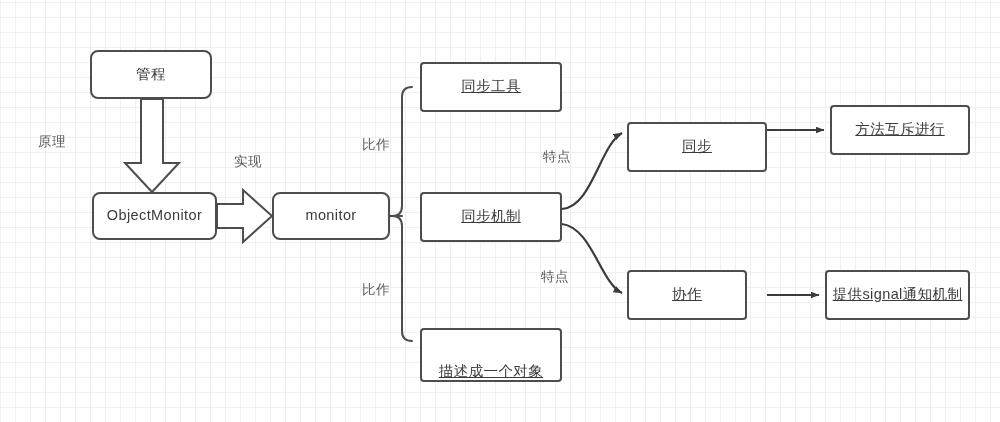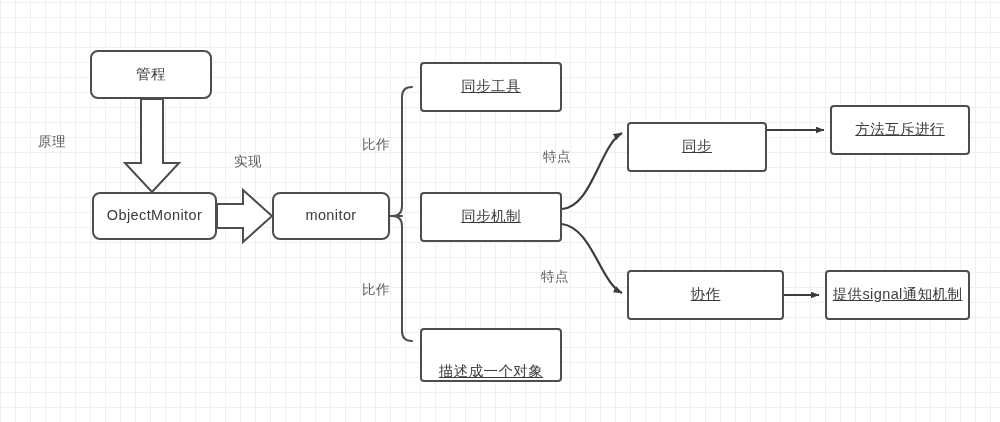--- a/index.html
+++ b/index.html
@@ -111,21 +111,21 @@
   </div>
 
   <div class="node rounded" style="left:420px; top:328px; width:142px; height:54px;align-items:flex-end;">
     <span class="node-label">描述成一个对象</span>
   </div>
 
   <div class="node rounded" style="left:627px; top:105px; width:140px; height:50px;margin-top:17px;">
     <span class="node-label">同步</span>
   </div>
 
-  <div class="node rounded" style="left:627px; top:270px; width:157px; height:50px;">
+  <div class="node rounded" style="left:627px; top:270px; width:120px; height:50px;">
     <span class="node-label">协作</span>
   </div>
 
   <div class="node rounded" style="left:830px; top:105px; width:140px; height:50px;text-align:right;">
     <span class="node-label">方法互斥进行</span>
   </div>
 
   <div class="node rounded" style="left:825px; top:270px; width:145px; height:50px;text-align:right;">
     <span class="node-label">提供signal通知机制</span>
   </div>

